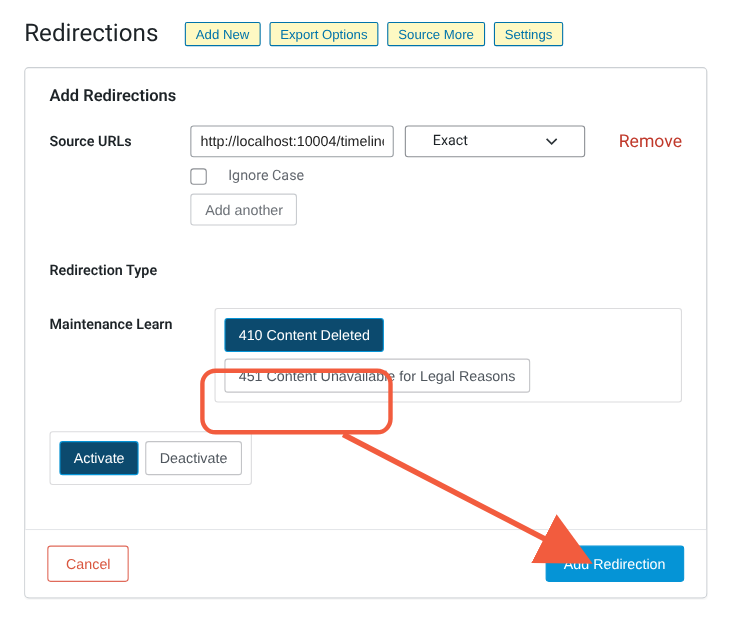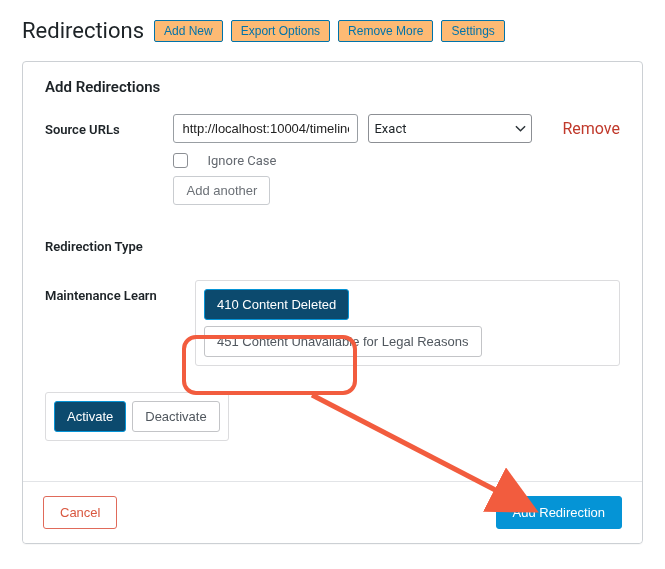--- a/index.html
+++ b/index.html
@@ -7,44 +7,44 @@
     margin: 0;
     padding: 18px 22px;
     font-family: -apple-system, BlinkMacSystemFont, "Segoe UI", Roboto, Helvetica, Arial, sans-serif;
     background: #fff;
     color: #1d2327;
     font-size: 13px;
     position: relative;
     width: 665px;
     height: 569px;
   }
-  .page-header { display:flex; align-items:center; gap:10px; margin-bottom:18px; }
+  .page-header { display:flex; align-items:center; gap:24px; margin-bottom:18px; }
   .page-title { font-size:22px; font-weight:400; margin:0; }
   .header-actions { display:flex; gap:8px; }
   .outline-btn {
-    border:1px solid #0073aa; color:#0073aa; background:#fdba74;
+    border:1px solid #0073aa; color:#0073aa; background:#fef9c3;
     padding:3px 9px; font-size:12px; border-radius:2px; cursor:pointer;
   }
   .card {
     border:1px solid #ccd0d4; border-radius:4px; padding:0;
     box-shadow:0 1px 1px rgba(0,0,0,0.03);
   }
   .card-body { padding:14px 22px 22px 22px; }
   .card-title { font-weight:600; font-size:15px; margin:2px 0 18px 0; }
   .row { display:flex; align-items:flex-start; margin-bottom:26px; }
   .row.tight { margin-bottom:18px; }
   .row-label { width:150px; font-weight:600; padding-top:8px; font-size:13px; }
   .row-content { flex:1; }
   .url-line { display:flex; align-items:center; gap:10px; }
   .text-input {
     border:1px solid #999ea3; border-radius:3px; padding:6px 8px;
     font-size:13px; width:185px; background:#fff; color:#222;
   }
   .select-wrap {
-    border:1px solid #8c8f94; border-radius:3px; padding:6px 5px;
+    border:1px solid #8c8f94; border-radius:3px; padding:6px 24px;
     width:164px; display:flex; justify-content:space-between; align-items:center;
     background:#fff; cursor:pointer;
   }
   .chev { width:11px; height:11px; }
   .chev svg { width:100%; height:100%; display:block; }
   .remove-link { color:#c0392b; font-size:16px; cursor:pointer; margin-left:20px; }
   .checkbox-line { display:flex; align-items:center; gap:19px; margin:10px 0 8px 0; color:#646970; font-size:13px;}
   .chk {
     width:15px; height:15px; border:1px solid #8c8f94; border-radius:3px; background:#fff;
   }
@@ -79,21 +79,21 @@
   .arrow-svg { position:absolute; pointer-events:none; }
 </style>
 </head>
 <body>
 
 <div class="page-header">
   <h1 class="page-title">Redirections</h1>
   <div class="header-actions">
     <button class="outline-btn">Add New</button>
     <button class="outline-btn">Export Options</button>
-    <button class="outline-btn">Remove More</button>
+    <button class="outline-btn">Source More</button>
     <button class="outline-btn">Settings</button>
   </div>
 </div>
 
 <div class="card">
   <div class="card-body">
     <div class="card-title">Add Redirections</div>
 
     <div class="row">
       <div class="row-label">Source URLs</div>

